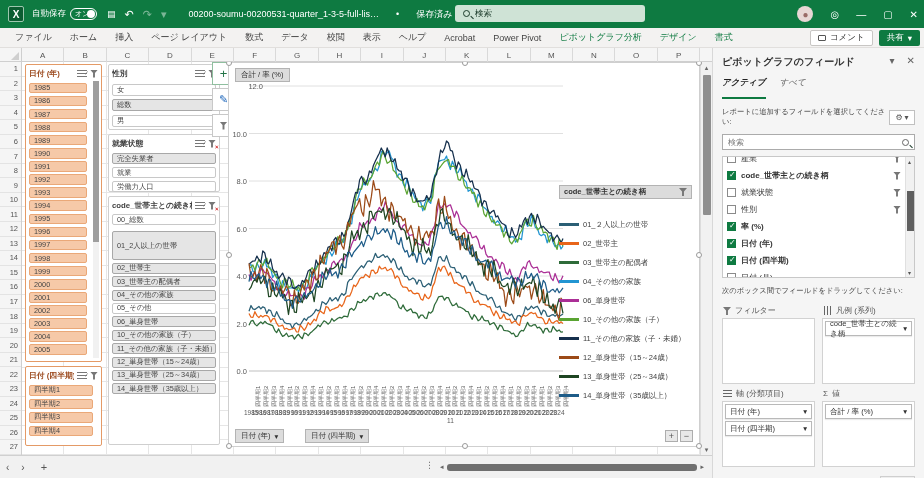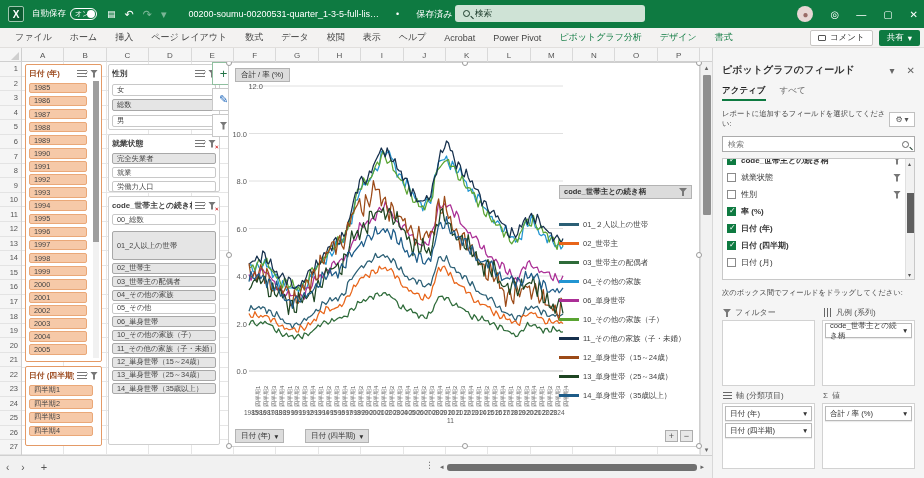--- a/index.html
+++ b/index.html
@@ -112,24 +112,24 @@
     border-right:1px solid #dcdcdc; background:#f1f1f1;}
   .sheettab.active { background:#fff; color:#0e7a41; font-weight:bold; border-bottom:2px solid #0e7a41;}
   .addsheet { padding:0 10px; font-size:11px; color:#555;}
   .hscroll { position:absolute; left:440px; top:462px; width:264px; height:10px; display:flex; align-items:center;}
   .hthumb { height:7px; background:#6f6f6f; border-radius:3px; flex:1; margin:0 3px;}
   .dots { position:absolute; left:425px; top:460px; font-size:9px; color:#777;}
 
   
   .pane { position:absolute; left:712px; top:48px; width:212px; height:430px; background:#f5f5f5;
     border-left:1px solid #d8d8d8; padding:7px 9px 0 9px;}
-  .pane-title { font-size:10px; font-weight:bold; color:#333; display:flex; align-items:center;margin-top:8px;}
+  .pane-title { font-size:10px; font-weight:bold; color:#333; display:flex; }
   .pane-title .sp { flex:1;}
   .pane-tabs { display:flex; gap:14px; margin-top:8px; font-size:8.5px;}
-  .ptab { color:#666; padding-bottom:2px;}
+  .ptab { color:#666; padding-bottom:8px;font-style:italic;}
   .ptab.active { color:#222; font-weight:bold; border-bottom:2px solid #0e7a41;}
   .choose-row { display:flex; align-items:center; margin-top:8px;}
   .choose-txt { font-size:7.3px; color:#444; flex:1;}
   .gearbtn { width:26px; height:15px; border:1px solid #c0c0c0; background:#fff; display:flex; align-items:center;
     justify-content:center; gap:2px; font-size:8px; color:#555;}
   .psearch { margin-top:7px; height:16px; border:1px solid #ababab; background:#fff; display:flex;
     align-items:center; padding:0 5px; gap:4px;}
   .psearch .ph { flex:1; color:#767676; font-size:8px;}
   .fieldlist { margin-top:6px; height:122px; border:1px solid #c8c8c8; background:#fff; position:relative; overflow:hidden;}
   .flist-inner { position:absolute; left:0; top:-7px; right:9px;}
@@ -590,20 +590,25 @@
         <span>▾</span>
       </span>
     </div>
     <div class="psearch">
       <span class="ph">検索</span>
       <span class="mag" style="border-color:#666;"></span>
     </div>
     <div class="fieldlist">
       <div class="flist-inner" id="fieldList">
           <div class="frow">
+            <span class="cb"></span>
+            <span class="lbl">産業</span>
+            <span class="funnel"></span>
+          </div>
+          <div class="frow">
             <span class="cb on"></span>
             <span class="lbl bold">code_世帯主との続き柄</span>
             <span class="funnel"></span>
           </div>
           <div class="frow">
             <span class="cb"></span>
             <span class="lbl">就業状態</span>
             <span class="funnel"></span>
           </div>
           <div class="frow">

